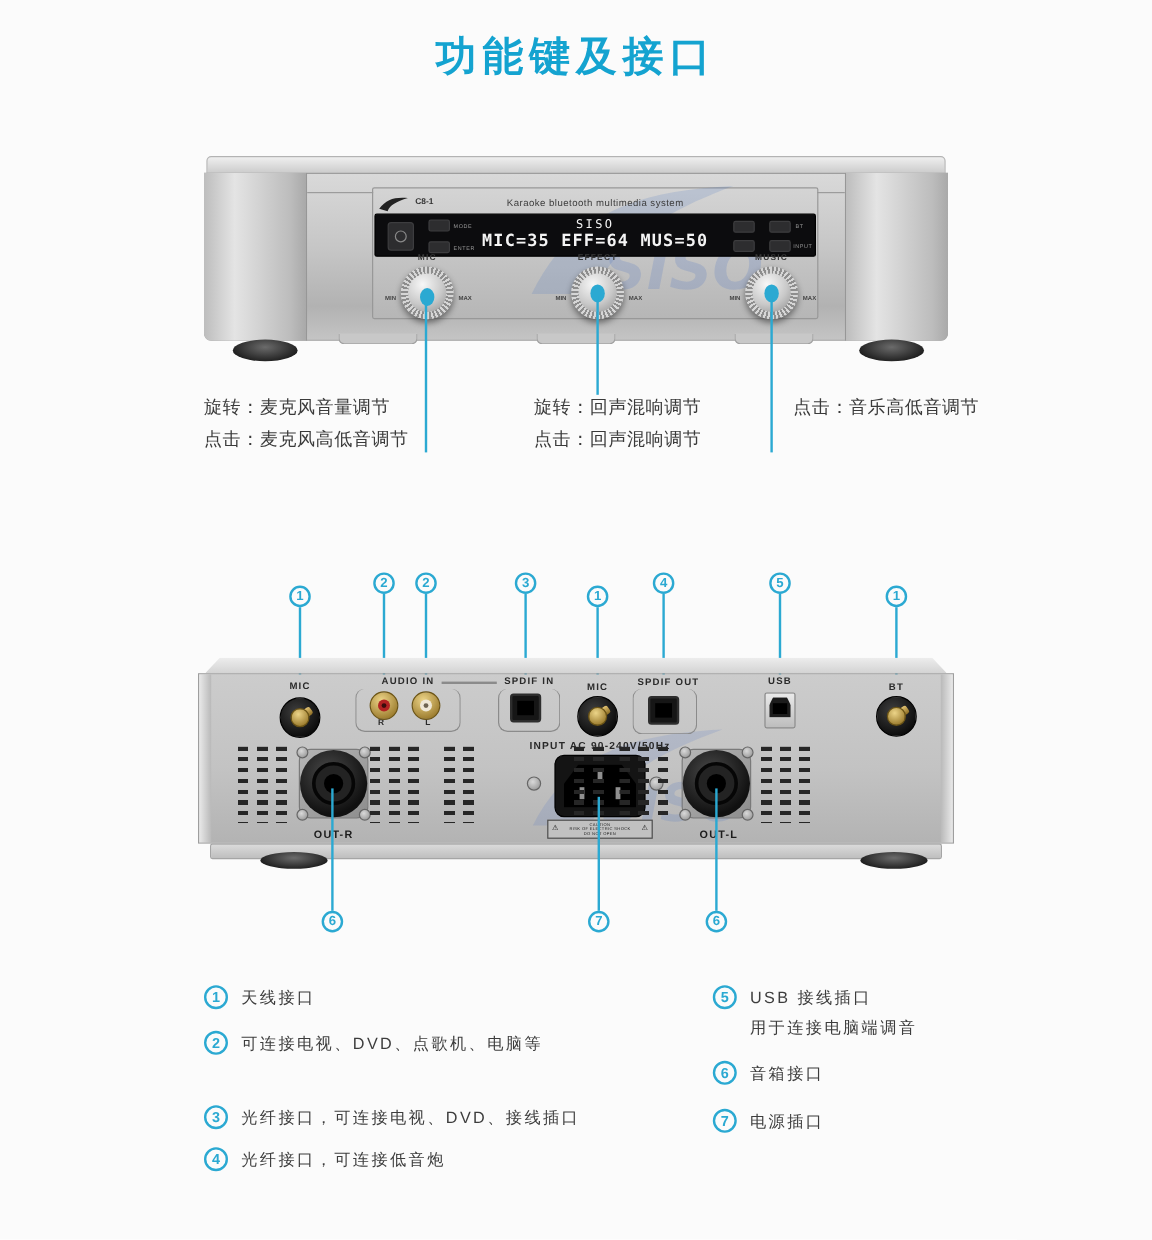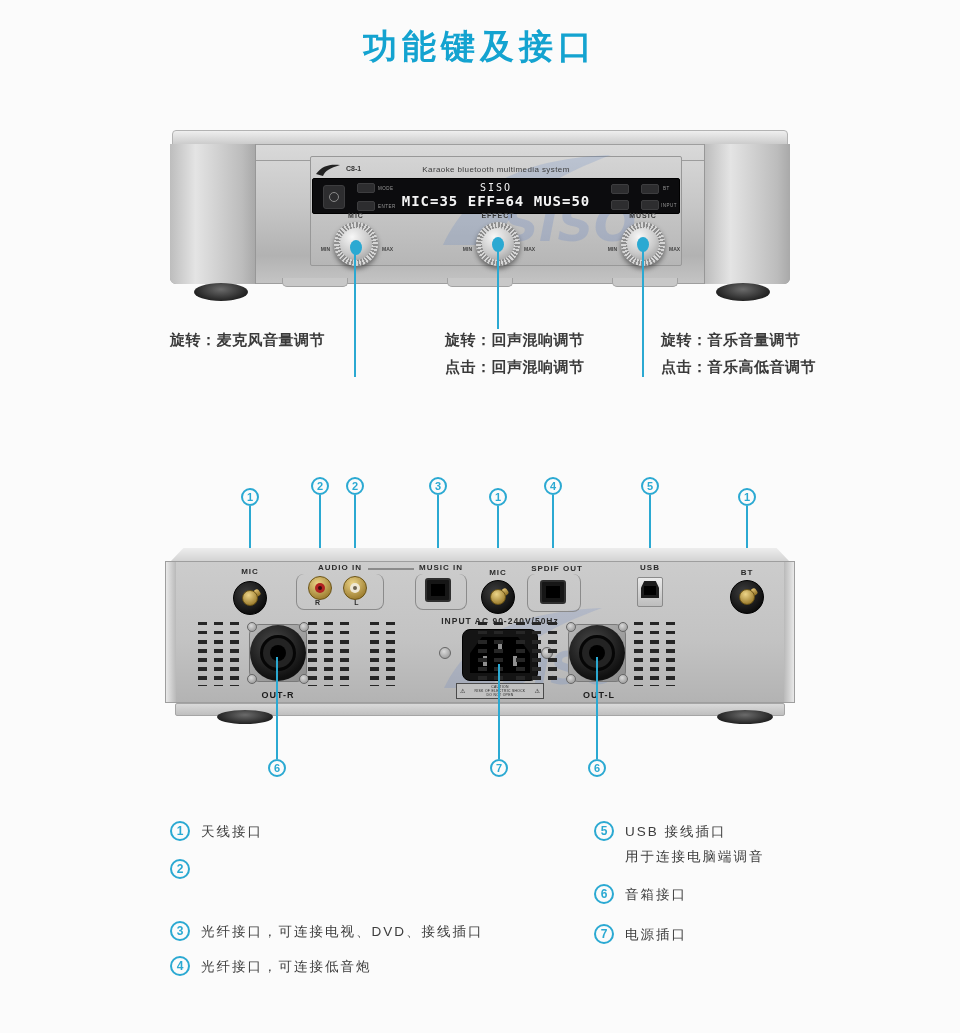--- a/index.html
+++ b/index.html
@@ -11,21 +11,21 @@
   *{margin:0;padding:0;box-sizing:border-box}
   body{background:#fff;font-family:"Liberation Sans","DejaVu Sans",sans-serif;}
   #stage{position:relative;width:960px;height:1033px;background:var(--bg);overflow:hidden;margin:0 auto;}
   .abs{position:absolute;}
   .t{position:absolute;white-space:nowrap;}
   .vline{position:absolute;width:2px;background:var(--acc);}
   .dot{position:absolute;width:12px;height:15px;border-radius:50%;background:var(--acc);}
   .cnum{position:absolute;width:18px;height:18px;border:2px solid var(--acc);border-radius:50%;
         color:var(--acc);font-weight:bold;font-size:11px;line-height:14px;text-align:center;
         background:var(--bg);}
-  .note{position:absolute;font-weight:bold;font-size:15px;letter-spacing:.5px;color:var(--ink);
+  .note{position:absolute;font-weight:normal;font-size:15px;letter-spacing:.5px;color:var(--ink);
         line-height:27px;white-space:nowrap;}
   .legend-item{position:absolute;display:flex;gap:11px;}
   .legend-circ{flex:0 0 20px;width:20px;height:20px;border:2px solid var(--acc);border-radius:50%;
         color:var(--acc);font-weight:bold;font-size:12px;line-height:16px;text-align:center;margin-top:2px;}
   .legend-text{font-size:13.5px;letter-spacing:2px;color:#3d3d3d;line-height:25px;white-space:nowrap;}
   
   .lid{position:absolute;background:linear-gradient(180deg,#efefef,#c9c9c9);border:1px solid #b3b3b3;border-radius:4px 4px 0 0;}
   .face{position:absolute;background:linear-gradient(180deg,#d9d9d9 0%,#c6c6c6 45%,#b2b2b2 80%,#c4c4c4 100%);border:1px solid #9e9e9e;border-radius:0 0 6px 6px;}
   .cap{position:absolute;background:linear-gradient(90deg,#bdbdbd,#e4e4e4 30%,#bcbcbc 85%,#a9a9a9);}
   .panel{position:absolute;background:linear-gradient(180deg,#d4d4d4,#b6b6b6);border:1px solid #989898;border-radius:2px;}
@@ -139,27 +139,27 @@
 
   <div class="dot" style="left:350px;top:240px;"></div>
   <div class="dot" style="left:492px;top:237px;"></div>
   <div class="dot" style="left:637px;top:237px;"></div>
   <div class="vline" style="left:354px;top:250px;height:127px;"></div>
   <div class="vline" style="left:497px;top:247px;height:82px;"></div>
   <div class="vline" style="left:642px;top:247px;height:130px;"></div>
 
   <div class="note" style="left:170px;top:326px;">
     <div>旋转：麦克风音量调节</div>
+    <div>点击：麦克风高低音调节</div>
   </div>
   <div class="note" style="left:445px;top:326px;">
     <div>旋转：回声混响调节</div>
     <div>点击：回声混响调节</div>
   </div>
   <div class="note" style="left:661px;top:326px;">
-    <div>旋转：音乐音量调节</div>
     <div>点击：音乐高低音调节</div>
   </div>
 
   <div class="cnum" style="left:241px;top:488px;">1</div>
   <div class="cnum" style="left:311px;top:477px;">2</div>
   <div class="cnum" style="left:346px;top:477px;">2</div>
   <div class="cnum" style="left:429px;top:477px;">3</div>
   <div class="cnum" style="left:489px;top:488px;">1</div>
   <div class="cnum" style="left:544px;top:477px;">4</div>
   <div class="cnum" style="left:641px;top:477px;">5</div>
@@ -181,21 +181,21 @@
 
     <svg class="wm" style="left:255px;top:52px;" width="235" height="105" viewBox="0 0 235 105">
       <path d="M24,88 C52,32 100,12 182,8 C122,30 88,52 72,88 Z" fill="#4a72c4" opacity="0.16"></path>
       <text x="82" y="84" font-family="DejaVu Sans, sans-serif" font-size="44" font-weight="bold" font-style="italic" fill="#4a72c4" opacity="0.18">SISO</text>
     </svg>
 
     <div class="plabel" style="left:85px;top:19px;">MIC</div>
     <div class="plabel" style="left:175px;top:15px;">AUDIO IN</div>
     <div class="plabel" style="left:153px;top:51px;font-size:7px;">R</div>
     <div class="plabel" style="left:192px;top:51px;font-size:7px;">L</div>
-    <div class="plabel" style="left:276px;top:15px;">MUSIC IN</div>
+    <div class="plabel" style="left:276px;top:15px;">SPDIF IN</div>
     <div class="plabel" style="left:333px;top:20px;">MIC</div>
     <div class="plabel" style="left:392px;top:16px;">SPDIF OUT</div>
     <div class="plabel" style="left:485px;top:15px;">USB</div>
     <div class="plabel" style="left:582px;top:20px;">BT</div>
 
     <div class="bracket" style="left:131px;top:26px;width:88px;height:36px;"></div>
     <div class="bracket" style="left:250px;top:26px;width:52px;height:36px;"></div>
     <div class="bracket" style="left:362px;top:26px;width:54px;height:38px;"></div>
     <div class="abs" style="left:203px;top:20px;width:46px;height:1.5px;background:#8b8b8b;"></div>
 
@@ -287,20 +287,21 @@
 
   <div class="legend-item" style="left:170px;top:819px;">
     <div class="legend-circ">1</div>
     <div class="legend-text">
         <div>天线接口</div>
       </div>
   </div>
   <div class="legend-item" style="left:170px;top:857px;">
     <div class="legend-circ">2</div>
     <div class="legend-text">
+      <div>可连接电视、DVD、点歌机、电脑等</div>
     </div>
   </div>
   <div class="legend-item" style="left:170px;top:919px;">
     <div class="legend-circ">3</div>
     <div class="legend-text">
         <div>光纤接口，可连接电视、DVD、接线插口</div>
       </div>
   </div>
   <div class="legend-item" style="left:170px;top:954px;">
     <div class="legend-circ">4</div>

